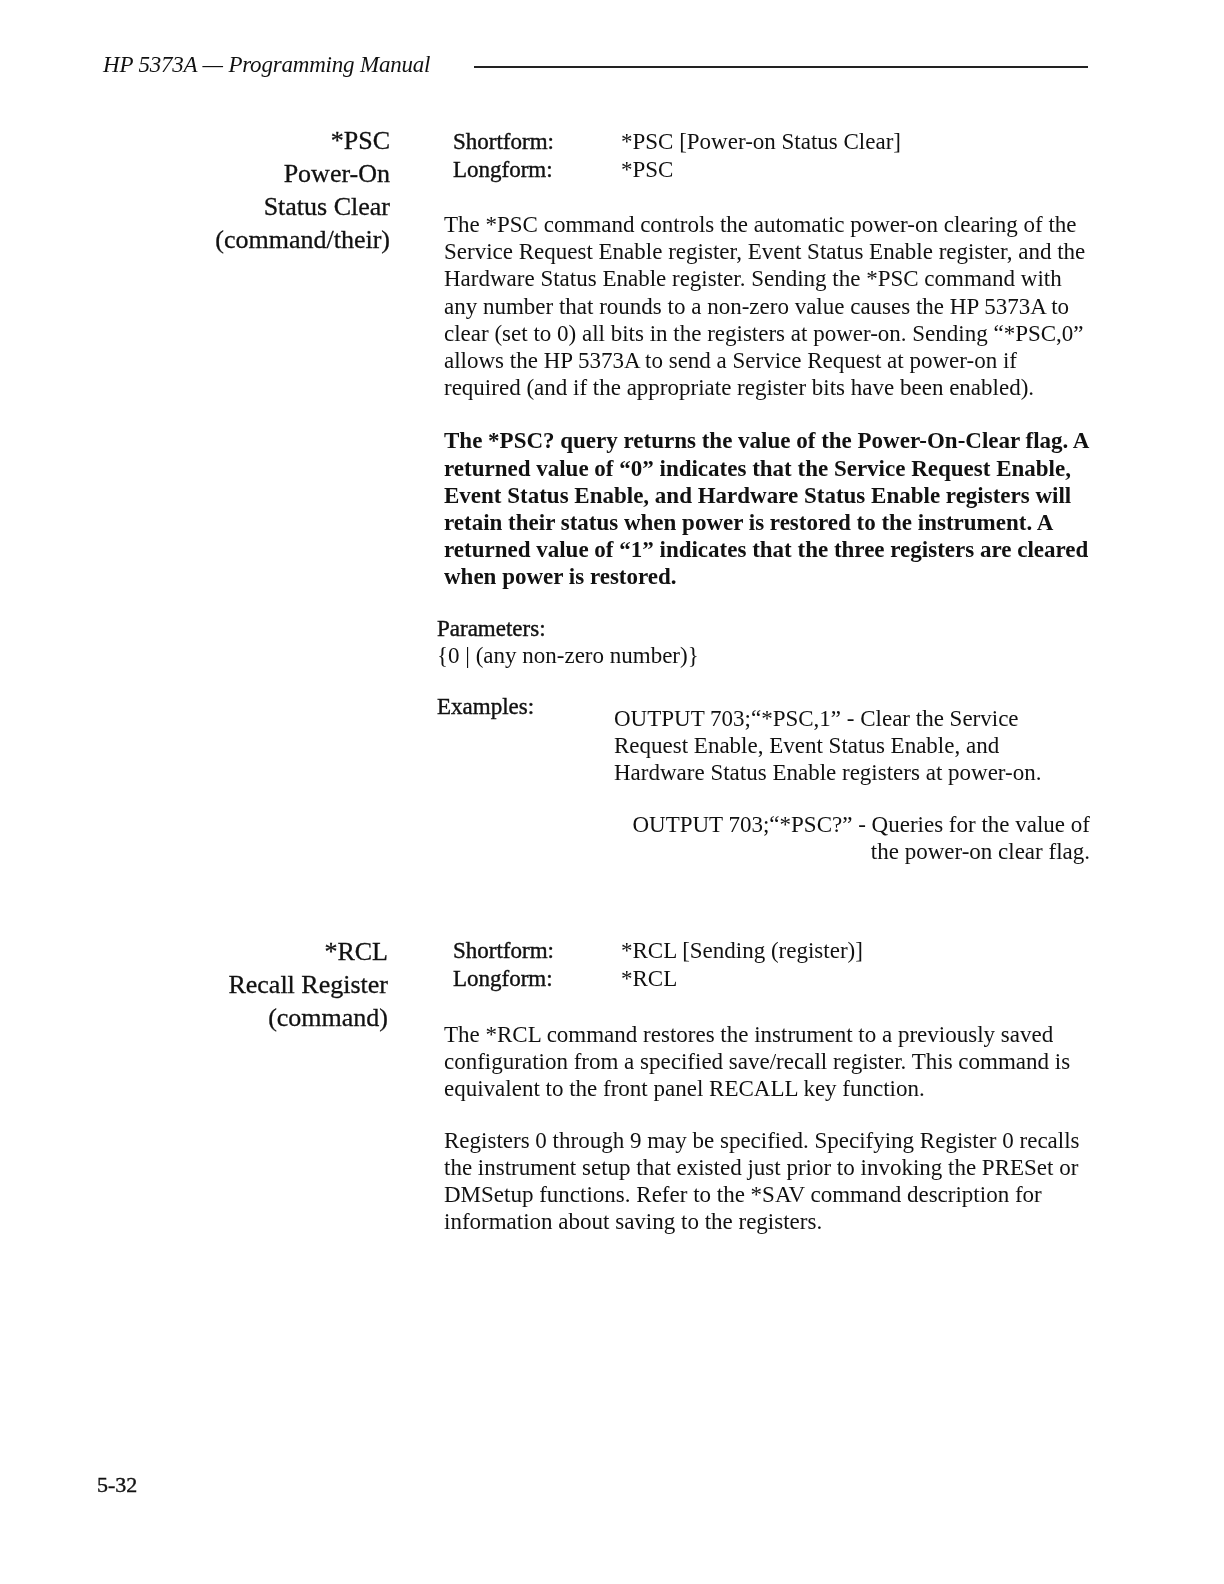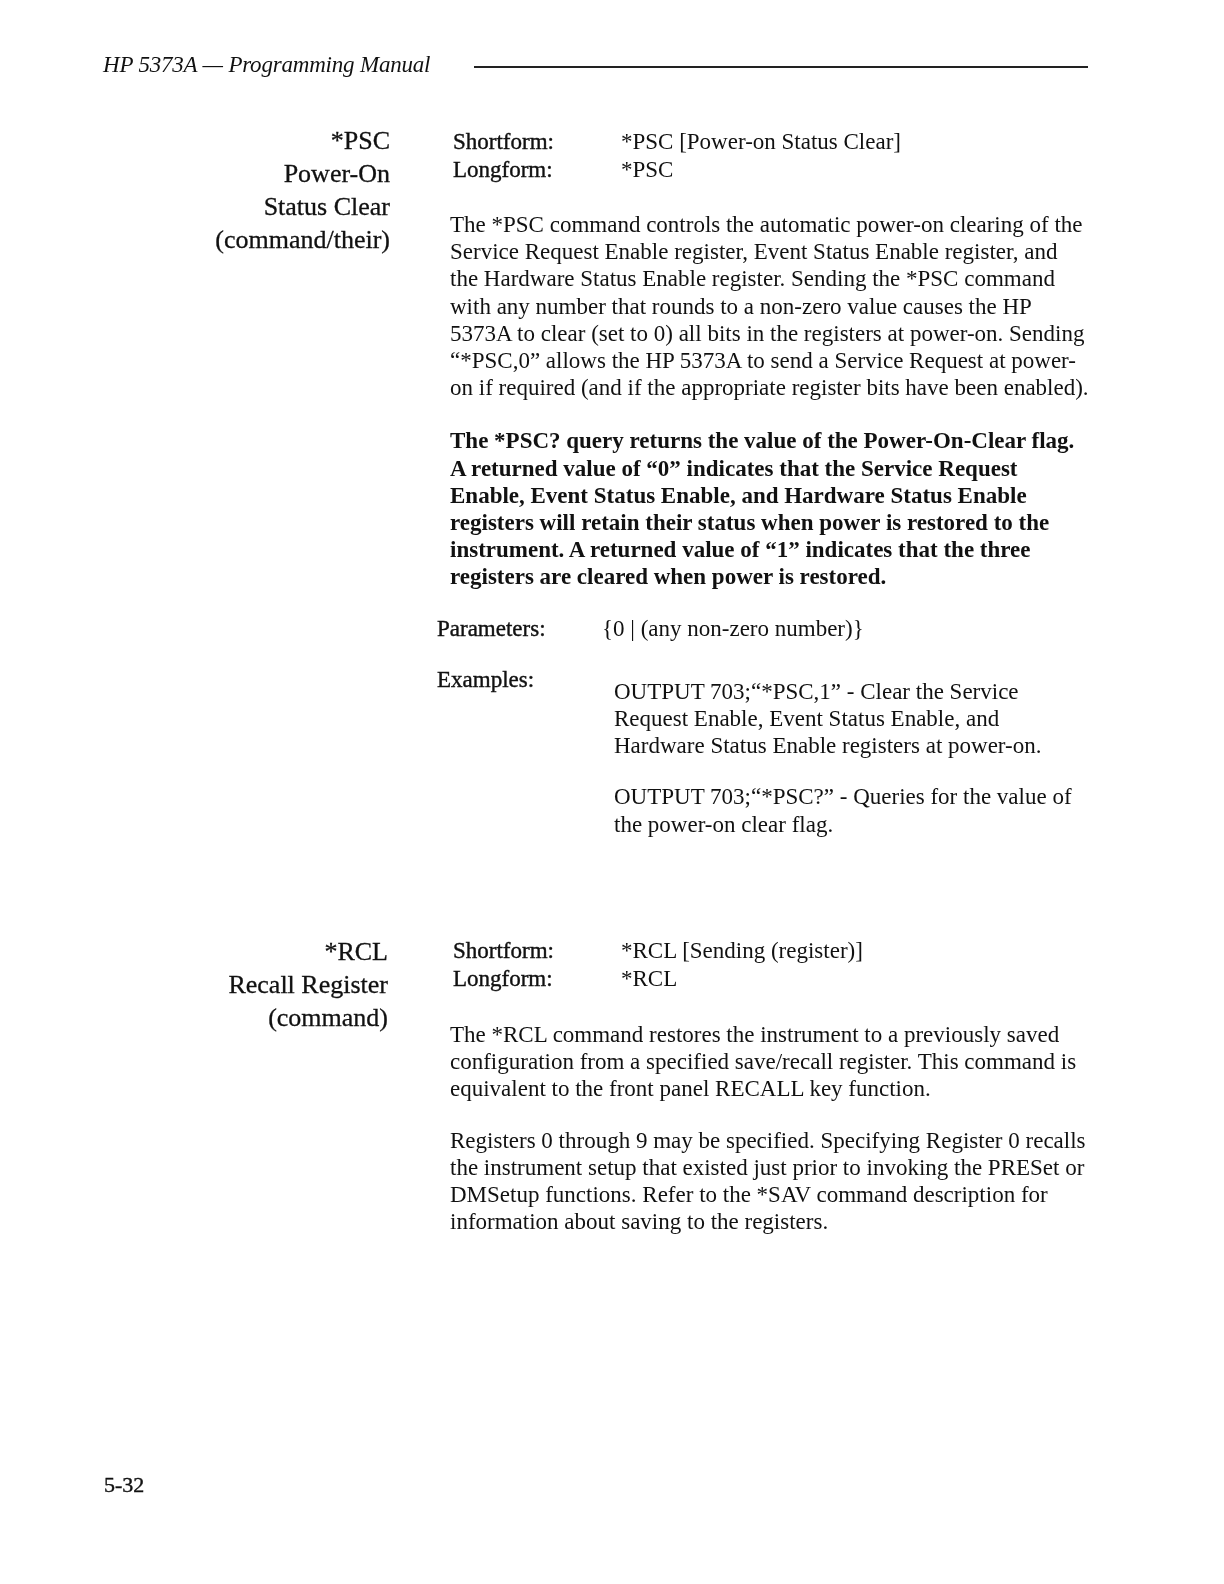--- a/index.html
+++ b/index.html
@@ -68,37 +68,37 @@
     }
     .form-label {
       width: 168px;
       flex: none;
       -webkit-text-stroke: 0.4px #111;
     }
     .form-value { white-space: nowrap; }
     .para {
       font-size: 23px;
       line-height: 27.2px;
-      margin: 13px;
+      margin: 7px;
     }
     .def-row {
       display: flex;
       font-size: 23px;
       line-height: 27.2px;
     }
     .def-label {
       width: 165px;
       flex: none;
       -webkit-text-stroke: 0.4px #111;
     }
     .def-body { flex: 1; }
     .example-block { margin: 12px; }
     .page-number {
       position: absolute;
-      left: 104px;
+      left: 97px;
       top: 1472px;
       font-size: 22px;
       -webkit-text-stroke: 0.4px #111;
     }
   </style>
 </head>
 <body>
 
 <div class="page-header">
   <span class="header-title">HP 5373A — Programming Manual</span>
@@ -119,30 +119,30 @@
       <span class="form-value">*PSC [Power-on Status Clear]</span>
     </div>
     <div class="form-row">
       <span class="form-label">Longform:</span>
       <span class="form-value">*PSC</span>
     </div>
 
     <p class="para" style="margin-top:27px;">The *PSC command controls the automatic power-on clearing of the Service Request Enable register, Event Status Enable register, and the Hardware Status Enable register. Sending the *PSC command with any number that rounds to a non-zero value causes the HP 5373A to clear (set to 0) all bits in the registers at power-on. Sending “*PSC,0” allows the HP 5373A to send a Service Request at power-on if required (and if the appropriate register bits have been enabled).</p>
     <p class="para" style="margin-top:26px;font-weight:bold;">The *PSC? query returns the value of the Power-On-Clear flag. A returned value of “0” indicates that the Service Request Enable, Event Status Enable, and Hardware Status Enable registers will retain their status when power is restored to the instrument. A returned value of “1” indicates that the three registers are cleared when power is restored.</p>
 
-    <div class="def-row" style="margin-top:24px;">
+    <div class="def-row" style="margin-top:24px;flex-direction:column;">
       <span class="def-label">Parameters:</span>
       <span class="def-body">{0 | (any non-zero number)}</span>
     </div>
 
     <div class="def-row" style="margin-top:24px;">
       <span class="def-label">Examples:</span>
       <div class="def-body">
         <p class="example-block">OUTPUT 703;“*PSC,1” - Clear the Service Request Enable, Event Status Enable, and Hardware Status Enable registers at power-on.</p>
-        <p class="example-block" style="margin-top:24px;">OUTPUT 703;“*PSC?” - Queries for the value of the power-on clear flag.</p>
+        <p class="example-block" style="margin-top:24px;text-align:right;">OUTPUT 703;“*PSC?” - Queries for the value of the power-on clear flag.</p>
       </div>
     </div>
   </div>
 </div>
 
 <div class="section" style="top:935px;">
   <div class="side-heading" style="right:836px;">
     <div>*RCL</div>
     <div>Recall Register</div>
     <div>(command)</div>

